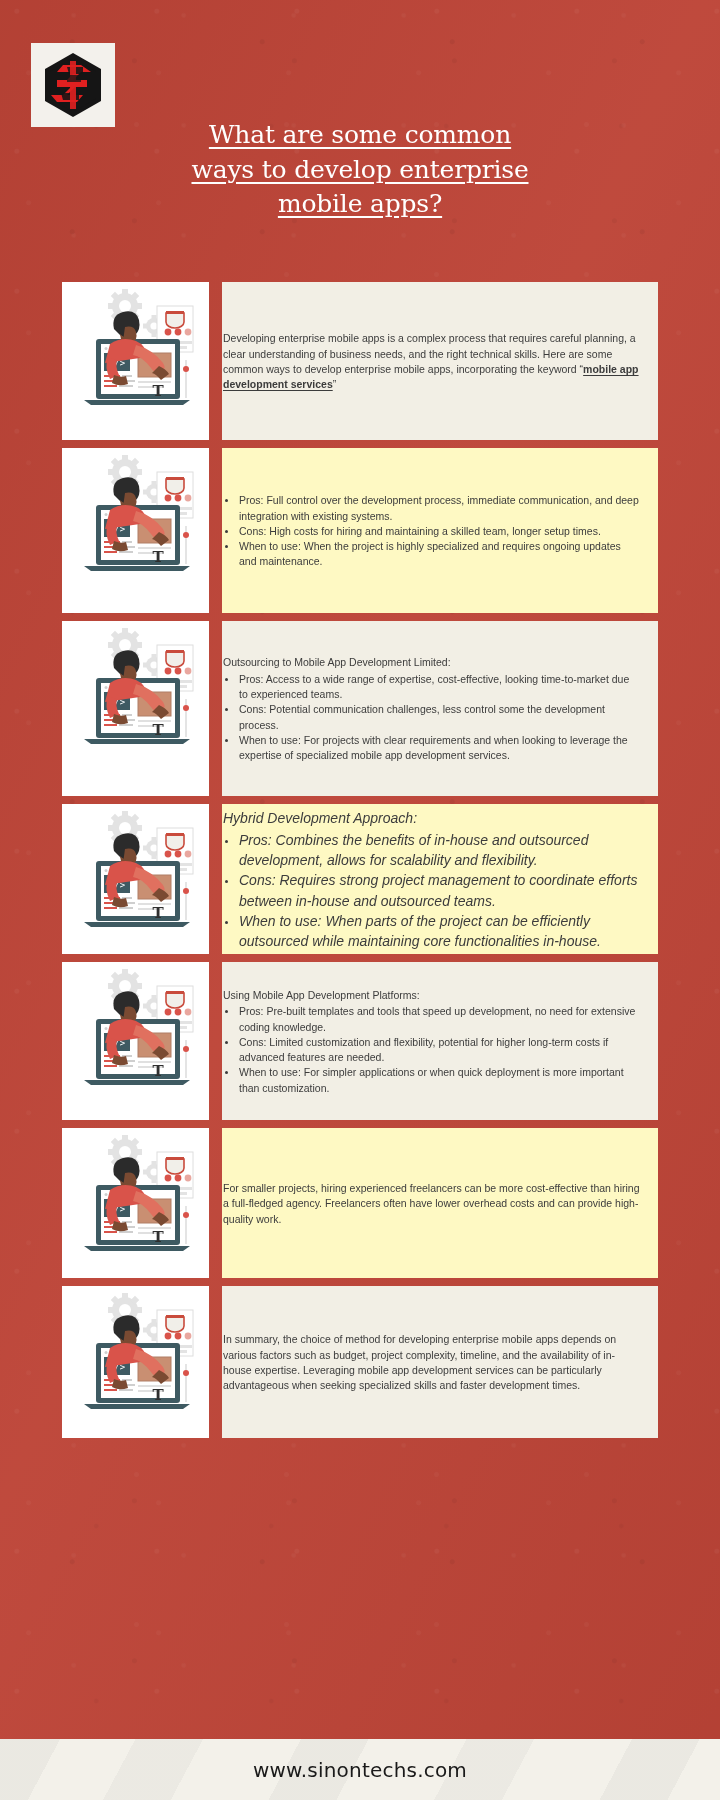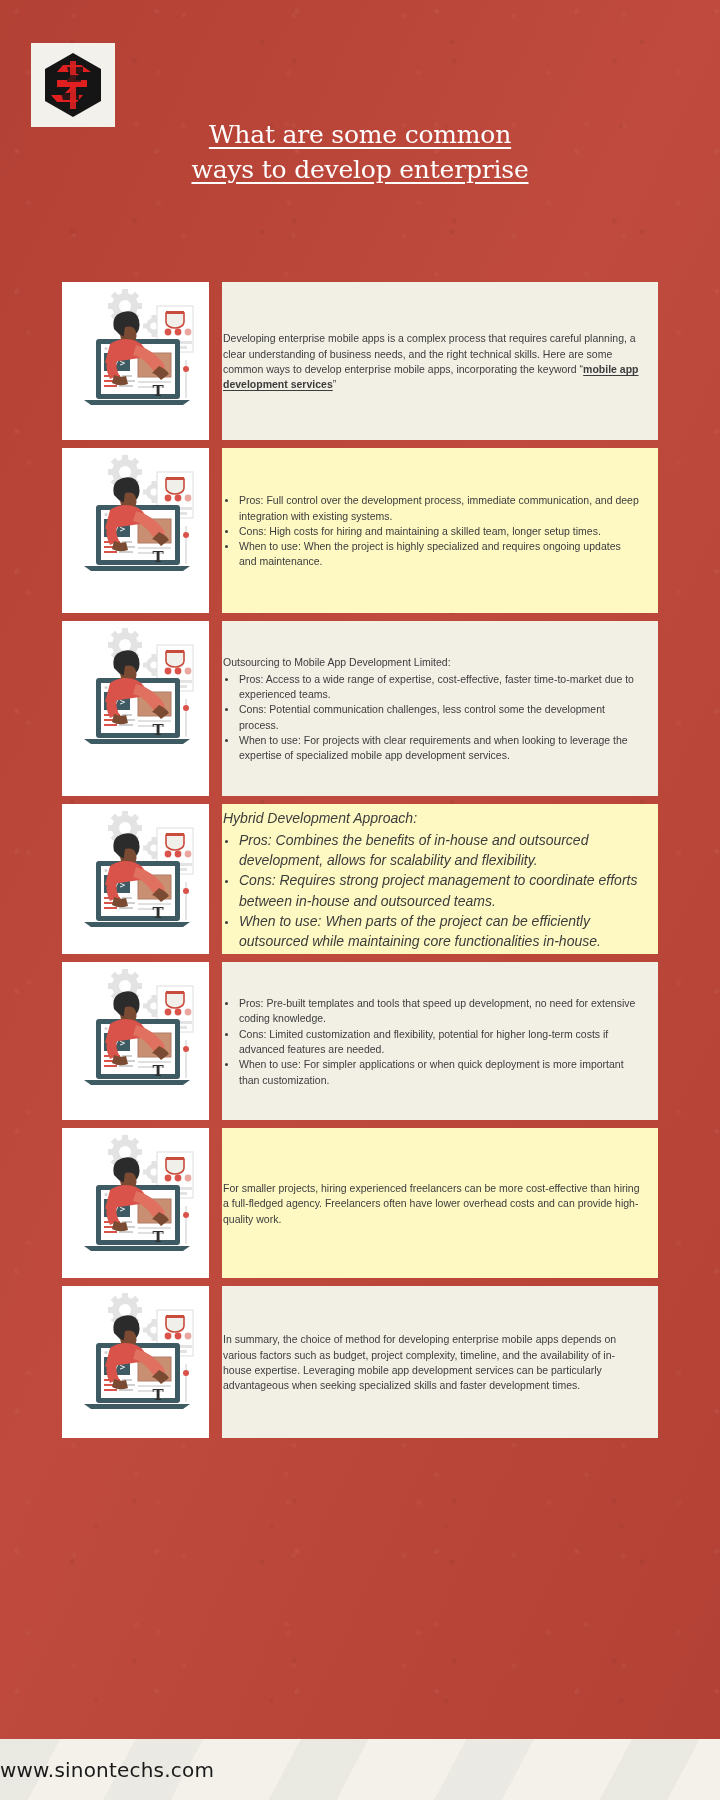--- a/index.html
+++ b/index.html
@@ -113,21 +113,21 @@
     position: absolute;
     left: 0; bottom: 0;
     width: 720px; height: 61px;
     background: #f3f1ea;
     background-image:
       linear-gradient(118deg, rgba(0,0,0,.035) 0 8%, transparent 8% 18%,
                               rgba(0,0,0,.03) 18% 27%, transparent 27% 40%,
                               rgba(0,0,0,.035) 40% 49%, transparent 49% 62%,
                               rgba(0,0,0,.03) 62% 71%, transparent 71% 84%,
                               rgba(0,0,0,.035) 84% 93%, transparent 93%);
-    display: flex; align-items: center; justify-content: flex-start;
+    display: flex; align-items: center; justify-content: center;
     z-index: 3;
   }
   .footer-text {
     font-family: "DejaVu Sans", sans-serif;
     font-size: 20px;
     color: #1a1a1a;
     letter-spacing: .2px;
   }
 </style>
 </head>
@@ -145,20 +145,21 @@
       <path d="M30 18 L46 18 L46 25 L32 25 Z" fill="#151515" opacity="0.88"></path>
       <path d="M24 44 L42 44 L42 51 L26 51 Z" fill="#151515" opacity="0.88"></path>
       <path d="M33 12 L39 12 L39 60 L33 60 Z" fill="#e02020" opacity="0.9"></path>
       <path d="M30 26 L44 26 L44 33 L30 33 Z" fill="#151515" opacity="0.75"></path>
     </svg>
   </div>
 
   <div class="title">
     <span class="tline">What are some common</span>
     <span class="tline">ways to develop enterprise</span>
+    <span class="tline">mobile apps?</span>
   </div>
 
   <div class="rows">
       <div class="row" style="height: 158px;">
         <div class="illus">
   <svg viewBox="0 0 147 147" width="147" height="147" preserveAspectRatio="xMidYMid meet">
     <rect width="147" height="147" fill="#ffffff"></rect>
 
     <g fill="#e3e3e3">
       <circle cx="63" cy="24" r="13"></circle>
@@ -436,21 +437,21 @@
       <path d="M48 62 q12 -8 26 -3 q10 4 11 16 l-42 6 z" fill="#d9534a"></path>
       <path d="M74 63 q16 4 27 18 q4 6 -2 9 q-6 2 -10 -4 q-8 -11 -18 -13 z" fill="#e0705f"></path>
       <path d="M97 84 q7 3 10 8 l-8 6 q-5 -6 -9 -7 z" fill="#7a4a32"></path>
       <path d="M46 75 q-4 10 2 22 l9 -4 q-4 -9 -2 -15 z" fill="#d9534a"></path>
       <path d="M52 93 q7 3 12 1 l2 8 q-9 3 -16 -1 z" fill="#7a4a32"></path>
     </g>
   </svg></div>
         <div class="card cream">
           <p class="hdr">Outsourcing to Mobile App Development Limited:</p>
           <ul>
-            <li>Pros: Access to a wide range of expertise, cost-effective, faster time-to-market due to experienced teams.</li>
+            <li>Pros: Access to a wide range of expertise, cost-effective, looking time-to-market due to experienced teams.</li>
             <li>Cons: Potential communication challenges, less control some the development process.</li>
             <li>When to use: For projects with clear requirements and when looking to leverage the expertise of specialized mobile app development services.</li>
           </ul>
         </div>
       </div>
       <div class="row" style="height: 150px;">
         <div class="illus">
   <svg viewBox="0 0 147 147" width="147" height="147" preserveAspectRatio="xMidYMid meet">
     <rect width="147" height="147" fill="#ffffff"></rect>
 
@@ -634,20 +635,21 @@
       <path d="M63 45 q9 -2 11 5 q2 8 -4 11 l-9 -2 z" fill="#7a4a32"></path>
       <path d="M58 52 q6 6 13 3 l3 10 l-13 3 z" fill="#7a4a32"></path>
       <path d="M48 62 q12 -8 26 -3 q10 4 11 16 l-42 6 z" fill="#d9534a"></path>
       <path d="M74 63 q16 4 27 18 q4 6 -2 9 q-6 2 -10 -4 q-8 -11 -18 -13 z" fill="#e0705f"></path>
       <path d="M97 84 q7 3 10 8 l-8 6 q-5 -6 -9 -7 z" fill="#7a4a32"></path>
       <path d="M46 75 q-4 10 2 22 l9 -4 q-4 -9 -2 -15 z" fill="#d9534a"></path>
       <path d="M52 93 q7 3 12 1 l2 8 q-9 3 -16 -1 z" fill="#7a4a32"></path>
     </g>
   </svg></div>
         <div class="card cream">
+          <p class="hdr">Using Mobile App Development Platforms:</p>
           <ul>
             <li>Pros: Pre-built templates and tools that speed up development, no need for extensive coding knowledge.</li>
             <li>Cons: Limited customization and flexibility, potential for higher long-term costs if advanced features are needed.</li>
             <li>When to use: For simpler applications or when quick deployment is more important than customization.</li>
           </ul>
         </div>
       </div>
       <div class="row" style="height: 150px;">
         <div class="illus">
   <svg viewBox="0 0 147 147" width="147" height="147" preserveAspectRatio="xMidYMid meet">

